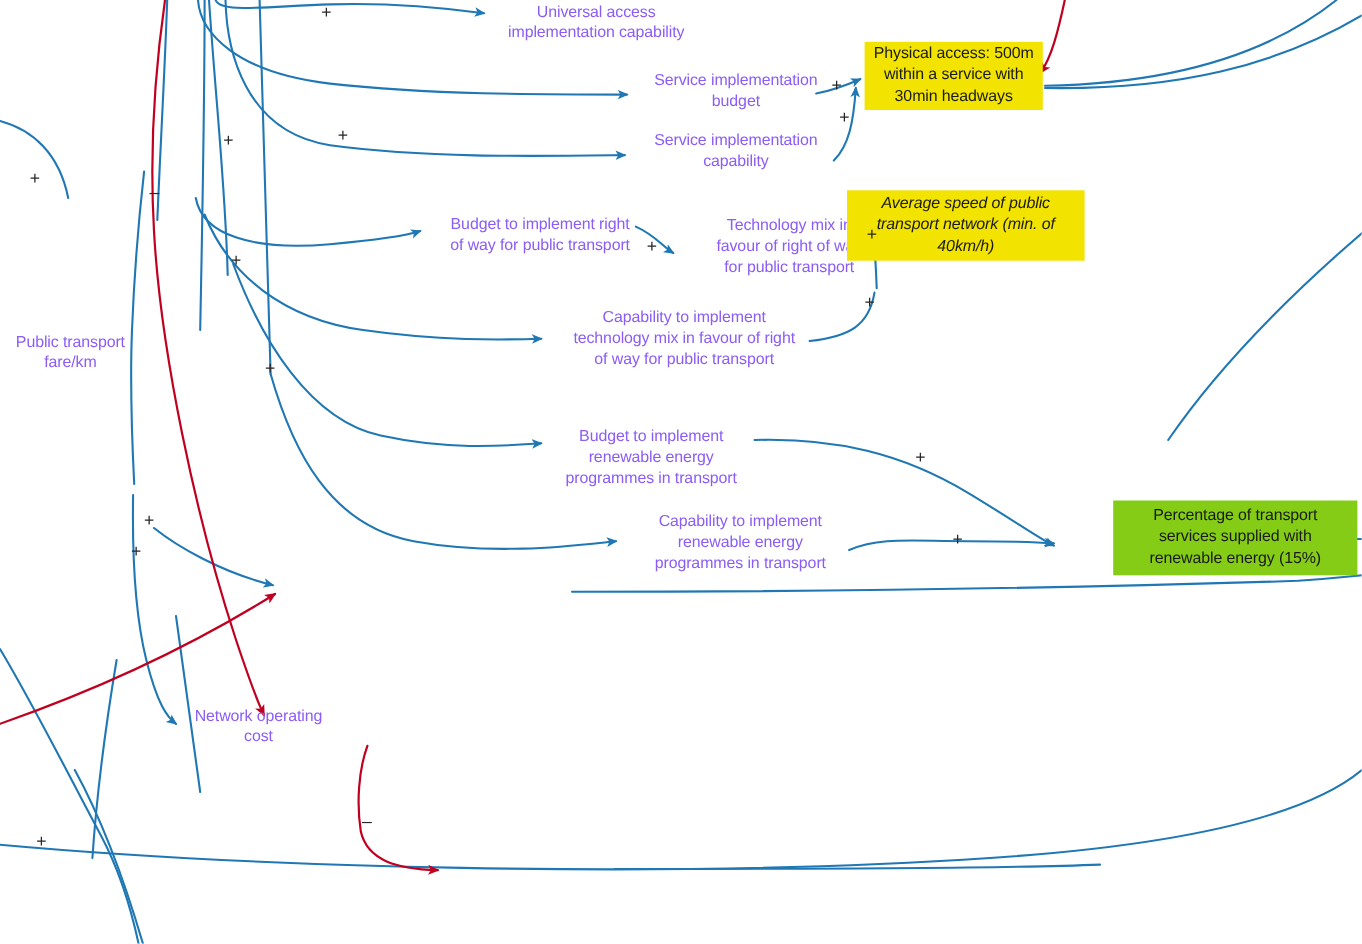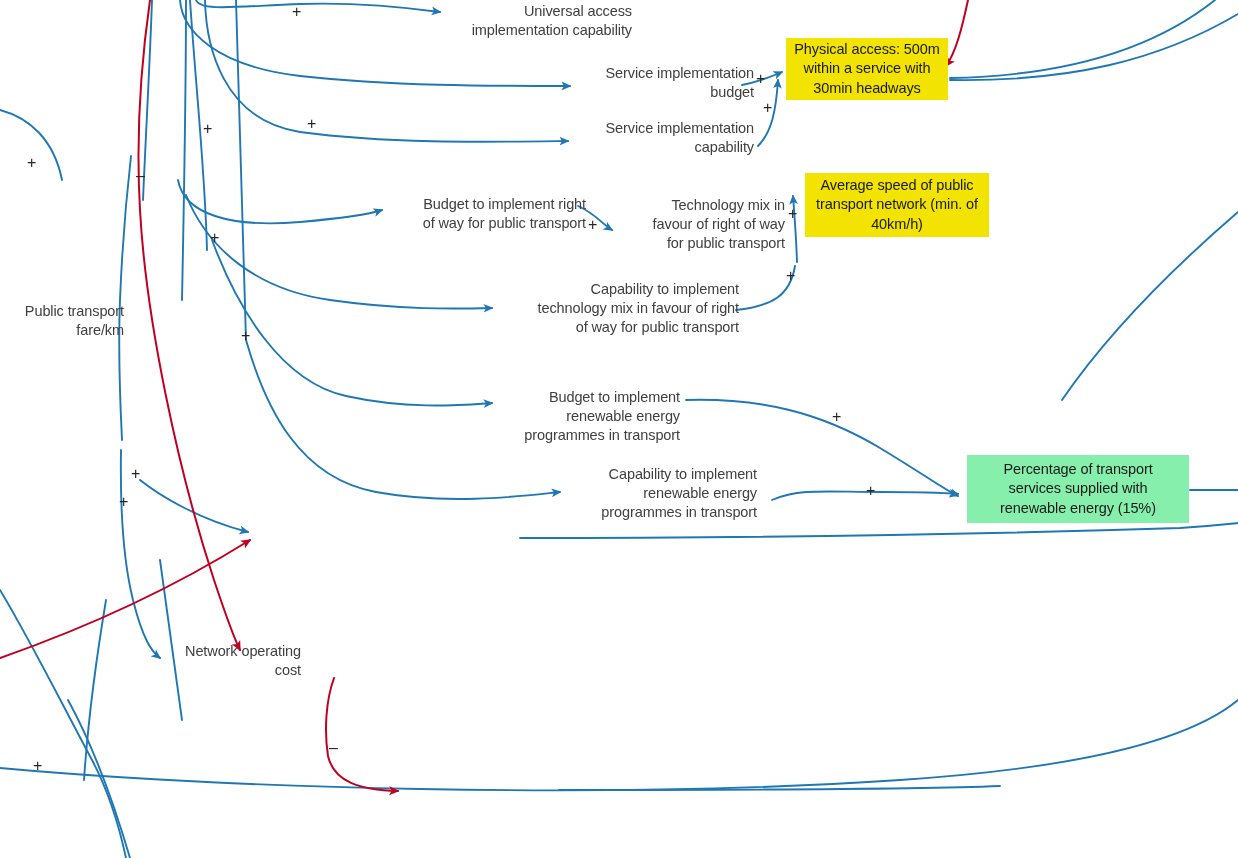--- a/index.html
+++ b/index.html
@@ -23,42 +23,42 @@
     left: 0;
     top: 0;
     width: 1238px;
     height: 858px;
   }
   .var-label {
     position: absolute;
     font-family: "Liberation Sans", sans-serif;
     font-size: 14.5px;
     line-height: 19px;
-    color: #404040;
-    text-align: right;
+    color: #8b5cf6;
+    text-align: center;
     white-space: pre-line;
     letter-spacing: -0.1px;
   }
   .goal-box {
     position: absolute;
     font-family: "Liberation Sans", sans-serif;
     font-size: 14.5px;
     line-height: 19.5px;
     color: #1a1a1a;
     text-align: center;
     white-space: pre-line;
     box-sizing: border-box;
     display: flex;
     align-items: center;
     justify-content: center;
     padding: 16px 7px;
     letter-spacing: -0.1px;
   }
   .goal-yellow { background: #F2E300; }
-  .goal-peach  { background: #86efac; }
+  .goal-peach  { background: #84cc16; margin-left: 45px; }
   .polarity {
     position: absolute;
     font-family: "Liberation Sans", sans-serif;
     font-size: 16px;
     line-height: 16px;
     color: #262626;
     user-select: none;
   }
 </style>
 </head>
@@ -178,21 +178,21 @@
   <div class="var-label" style="left:169px; top:642px; width:132px;">Network operating
 cost</div>
 
   <div class="var-label" style="left:4px; top:302px; width:120px;">Public transport
 fare/km</div>
 
   <div class="goal-box goal-yellow" style="left:786px; top:38px; width:162px; height:62px;">Physical access: 500m
 within a service with
 30min headways</div>
 
-  <div class="goal-box goal-yellow" style="left:805px; top:173px; width:184px; height:64px;">Average speed of public
+  <div class="goal-box goal-yellow" style="left:770px; top:173px; width:216px; height:64px;font-style:italic;">Average speed of public
 transport network (min. of
 40km/h)</div>
 
 
   <div class="goal-box goal-peach" style="left:967px; top:455px; width:222px; height:68px;">Percentage of transport
 services supplied with
 renewable energy (15%)</div>
 
 
   <div class="polarity" style="left:292px; top:4px;">+</div>

